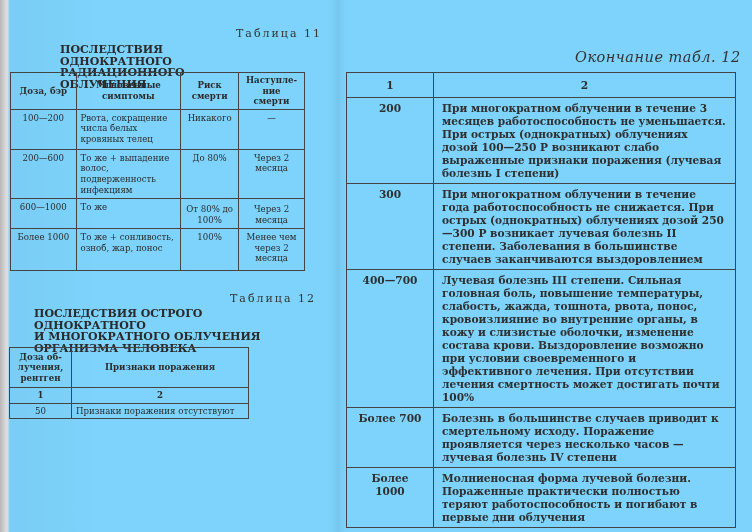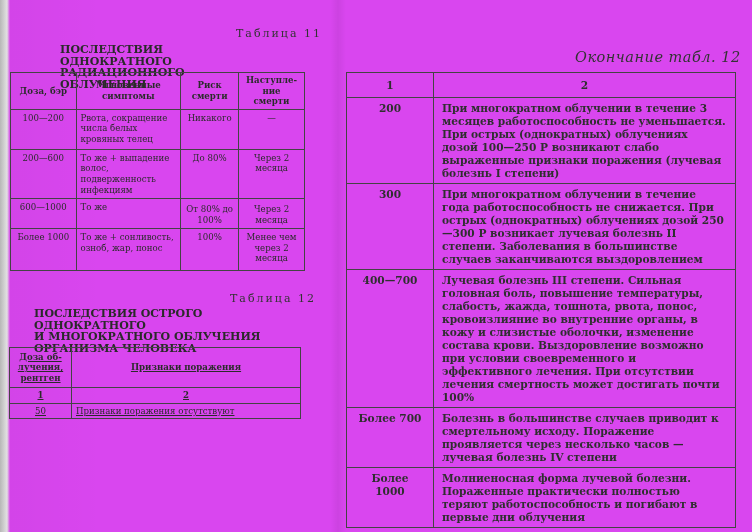--- a/index.html
+++ b/index.html
@@ -1,19 +1,19 @@
 <!DOCTYPE html>
 <html><head>
 <meta charset="utf-8">
 <style>
   * { box-sizing: border-box; margin: 0; padding: 0; }
   html, body { width: 752px; height: 532px; overflow: hidden; background: #ffffff; }
   body { position: relative; font-family: "DejaVu Serif", "Liberation Serif", serif; color: #222; }
 
-  .spread { position: absolute; left: 0; top: 0; width: 752px; height: 532px; background: #d946ef; }
+  .spread { position: absolute; left: 0; top: 0; width: 752px; height: 532px; background: #7dd3fc; }
 
   
   .left-shadow { position: absolute; left: 0; top: 0; width: 10px; height: 532px;
     background: linear-gradient(to right, #bdbdbd, #e8e8e8 70%, rgba(255,255,255,0)); }
   .left-shadow2 { position: absolute; left: 0; top: 0; width: 340px; height: 532px;
     background: linear-gradient(to right, rgba(0,0,0,0.03), rgba(0,0,0,0) 30%); }
   .gutter { position: absolute; left: 330px; top: 0; width: 16px; height: 532px;
     background: linear-gradient(to right, rgba(0,0,0,0), rgba(0,0,0,0.06) 50%, rgba(0,0,0,0)); }
 
   .table-label { position: absolute; font-size: 11px; letter-spacing: 2px; color: #333; }
@@ -24,21 +24,21 @@
   td, th { border: 1px solid #444; vertical-align: top; padding: 2px 4px; }
   th { font-weight: bold; text-align: center; vertical-align: middle; }
   .c { text-align: center; }
 
   
   #t11 { left: 10px; top: 72px; width: 295px; }
   #t11 th { height: 27px; }
   #t11 td { padding: 3px 4px; }
 
   
-  #t12a { left: 9px; top: 347px; width: 292px; text-decoration: underline; }
+  #t12a { left: 9px; top: 347px; width: 240px; }
   #t12a th { height: 40px; }
   #t12a .num td { font-weight: bold; }
 
   
   #t12b { left: 346px; top: 72px; width: 390px; font-size: 10.6px; line-height: 13px; font-weight: bold; color: #2f2f2f; }
   #t12b td { padding: 4px 8px 3px 8px; }
   #t12b td.dose { text-align: center; width: 87px; padding-top: 4px; }
   #t12b .hdr td { text-align: center; height: 25px; vertical-align: middle; }
 </style>
 </head>

